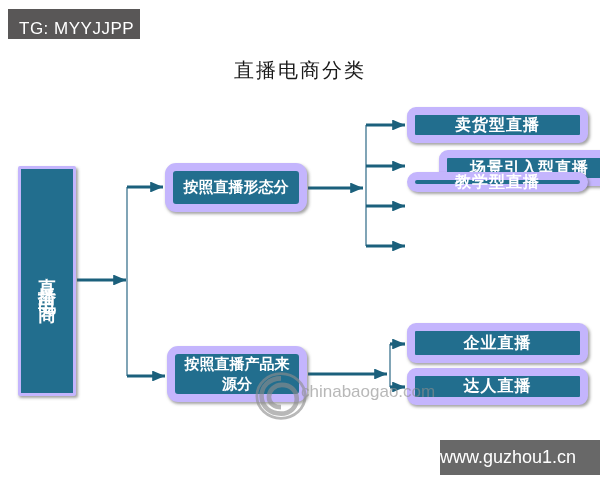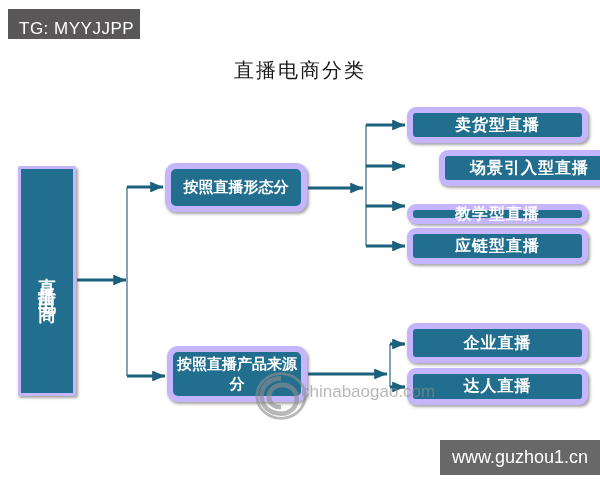--- a/index.html
+++ b/index.html
@@ -21,36 +21,36 @@
     display:flex;align-items:flex-end;padding-left:11px;letter-spacing:.5px;
   }
   .title{
     position:absolute;left:0;top:57px;width:100%;text-align:center;
     font-family:"Liberation Serif","DejaVu Serif",serif;
     font-size:20px;font-weight:400;color:#1a1a1a;letter-spacing:2px;
   }
   .node{
     position:absolute;background:var(--node-fill);color:#fff;font-weight:700;
     display:flex;align-items:center;justify-content:center;text-align:center;
-    border:6px solid #c4b5fd;
+    border:8px solid #c4b5fd;
     box-shadow:1.5px 2px 3px rgba(90,90,90,.55);
   }
   .root-node{
     left:18px;top:166px;width:58px;height:230px;
     border-width:3px;border-radius:2px;
     font-size:18px;
     writing-mode:vertical-lr;text-orientation:upright;letter-spacing:9px;
   }
   .branch-node{border-radius:11px;font-size:15px;line-height:1.35;padding:2px 4px;}
   .branch-1{left:165px;top:163px;width:142px;height:49px;}
   .branch-2{left:167px;top:346px;width:140px;height:56px;}
   .leaf-node{left:407px;width:181px;border-radius:9px;font-size:16px;letter-spacing:1px;}
   .leaf-1{top:107px;height:36px;}
   .leaf-2{top:150px;height:36px;margin-left:32px;}
-  .leaf-3{top:204px;height:20px;}
+  .leaf-3{top:172px;height:20px;border-radius:17px;}
   .leaf-4{top:228px;height:36px;}
   .leaf-5{top:323px;height:40px;}
   .leaf-6{top:368px;height:37px;}
   .connectors{position:absolute;left:0;top:0;pointer-events:none;}
   .connectors .arrow{stroke:var(--connector);stroke-width:3.2;fill:none;}
   .connectors .rail{stroke:#3d748f;stroke-width:1.3;fill:none;}
   .connectors .head{fill:var(--connector);}
   .watermark{position:absolute;left:252px;top:366px;width:220px;height:60px;opacity:.62;}
   .wm-logo{position:absolute;left:0;top:4px;width:58px;height:52px;}
   .wm-logo path,.wm-logo ellipse{stroke:#8d8d8d;fill:none;}
@@ -58,21 +58,21 @@
     position:absolute;left:54px;top:1px;font-size:27px;font-weight:700;
     color:var(--watermark-gray);letter-spacing:3px;white-space:nowrap;
     text-shadow:1px 1px 0 #fff;
   }
   .wm-domain{
     position:absolute;left:49px;top:16px;font-size:17px;color:#8d8d8d;white-space:nowrap;
   }
   .footer-bar{
     position:absolute;left:440px;top:440px;width:160px;height:35px;
     background:var(--footer-bg);color:#fff;font-size:18px;
-    display:flex;align-items:center;justify-content:center;
+    display:flex;align-items:center;justify-content:flex-start;
   }
 </style>
 </head>
 <body>
 
 <div class="page">
 
   <div class="badge">
     <span>TG: MYYJJPP</span>
   </div>
@@ -106,21 +106,20 @@
 
   <div class="node root-node">直播电商</div>
 
   <div class="node branch-node branch-1">按照直播形态分</div>
 
   <div class="node branch-node branch-2">按照直播产品来源分</div>
 
   <div class="node leaf-node leaf-1">卖货型直播</div>
   <div class="node leaf-node leaf-2">场景引入型直播</div>
   <div class="node leaf-node leaf-3">教学型直播</div>
-  <div class="node leaf-node leaf-4">应链型直播</div>
   <div class="node leaf-node leaf-5">企业直播</div>
   <div class="node leaf-node leaf-6">达人直播</div>
 
   <div class="watermark">
     <svg class="wm-logo" viewBox="0 0 60 56">
       <ellipse cx="30" cy="28" rx="26" ry="24" stroke-width="3"></ellipse>
       <path d="M30 9 C17 9 9 18 9 28 C9 40 19 47 30 47 C40 47 47 40 47 31
                C47 22 40 16 31 16 C23 16 17 22 17 29 C17 36 23 40 30 40" stroke-width="5"></path>
     </svg>
     <div class="wm-domain">chinabaogao.com</div>

